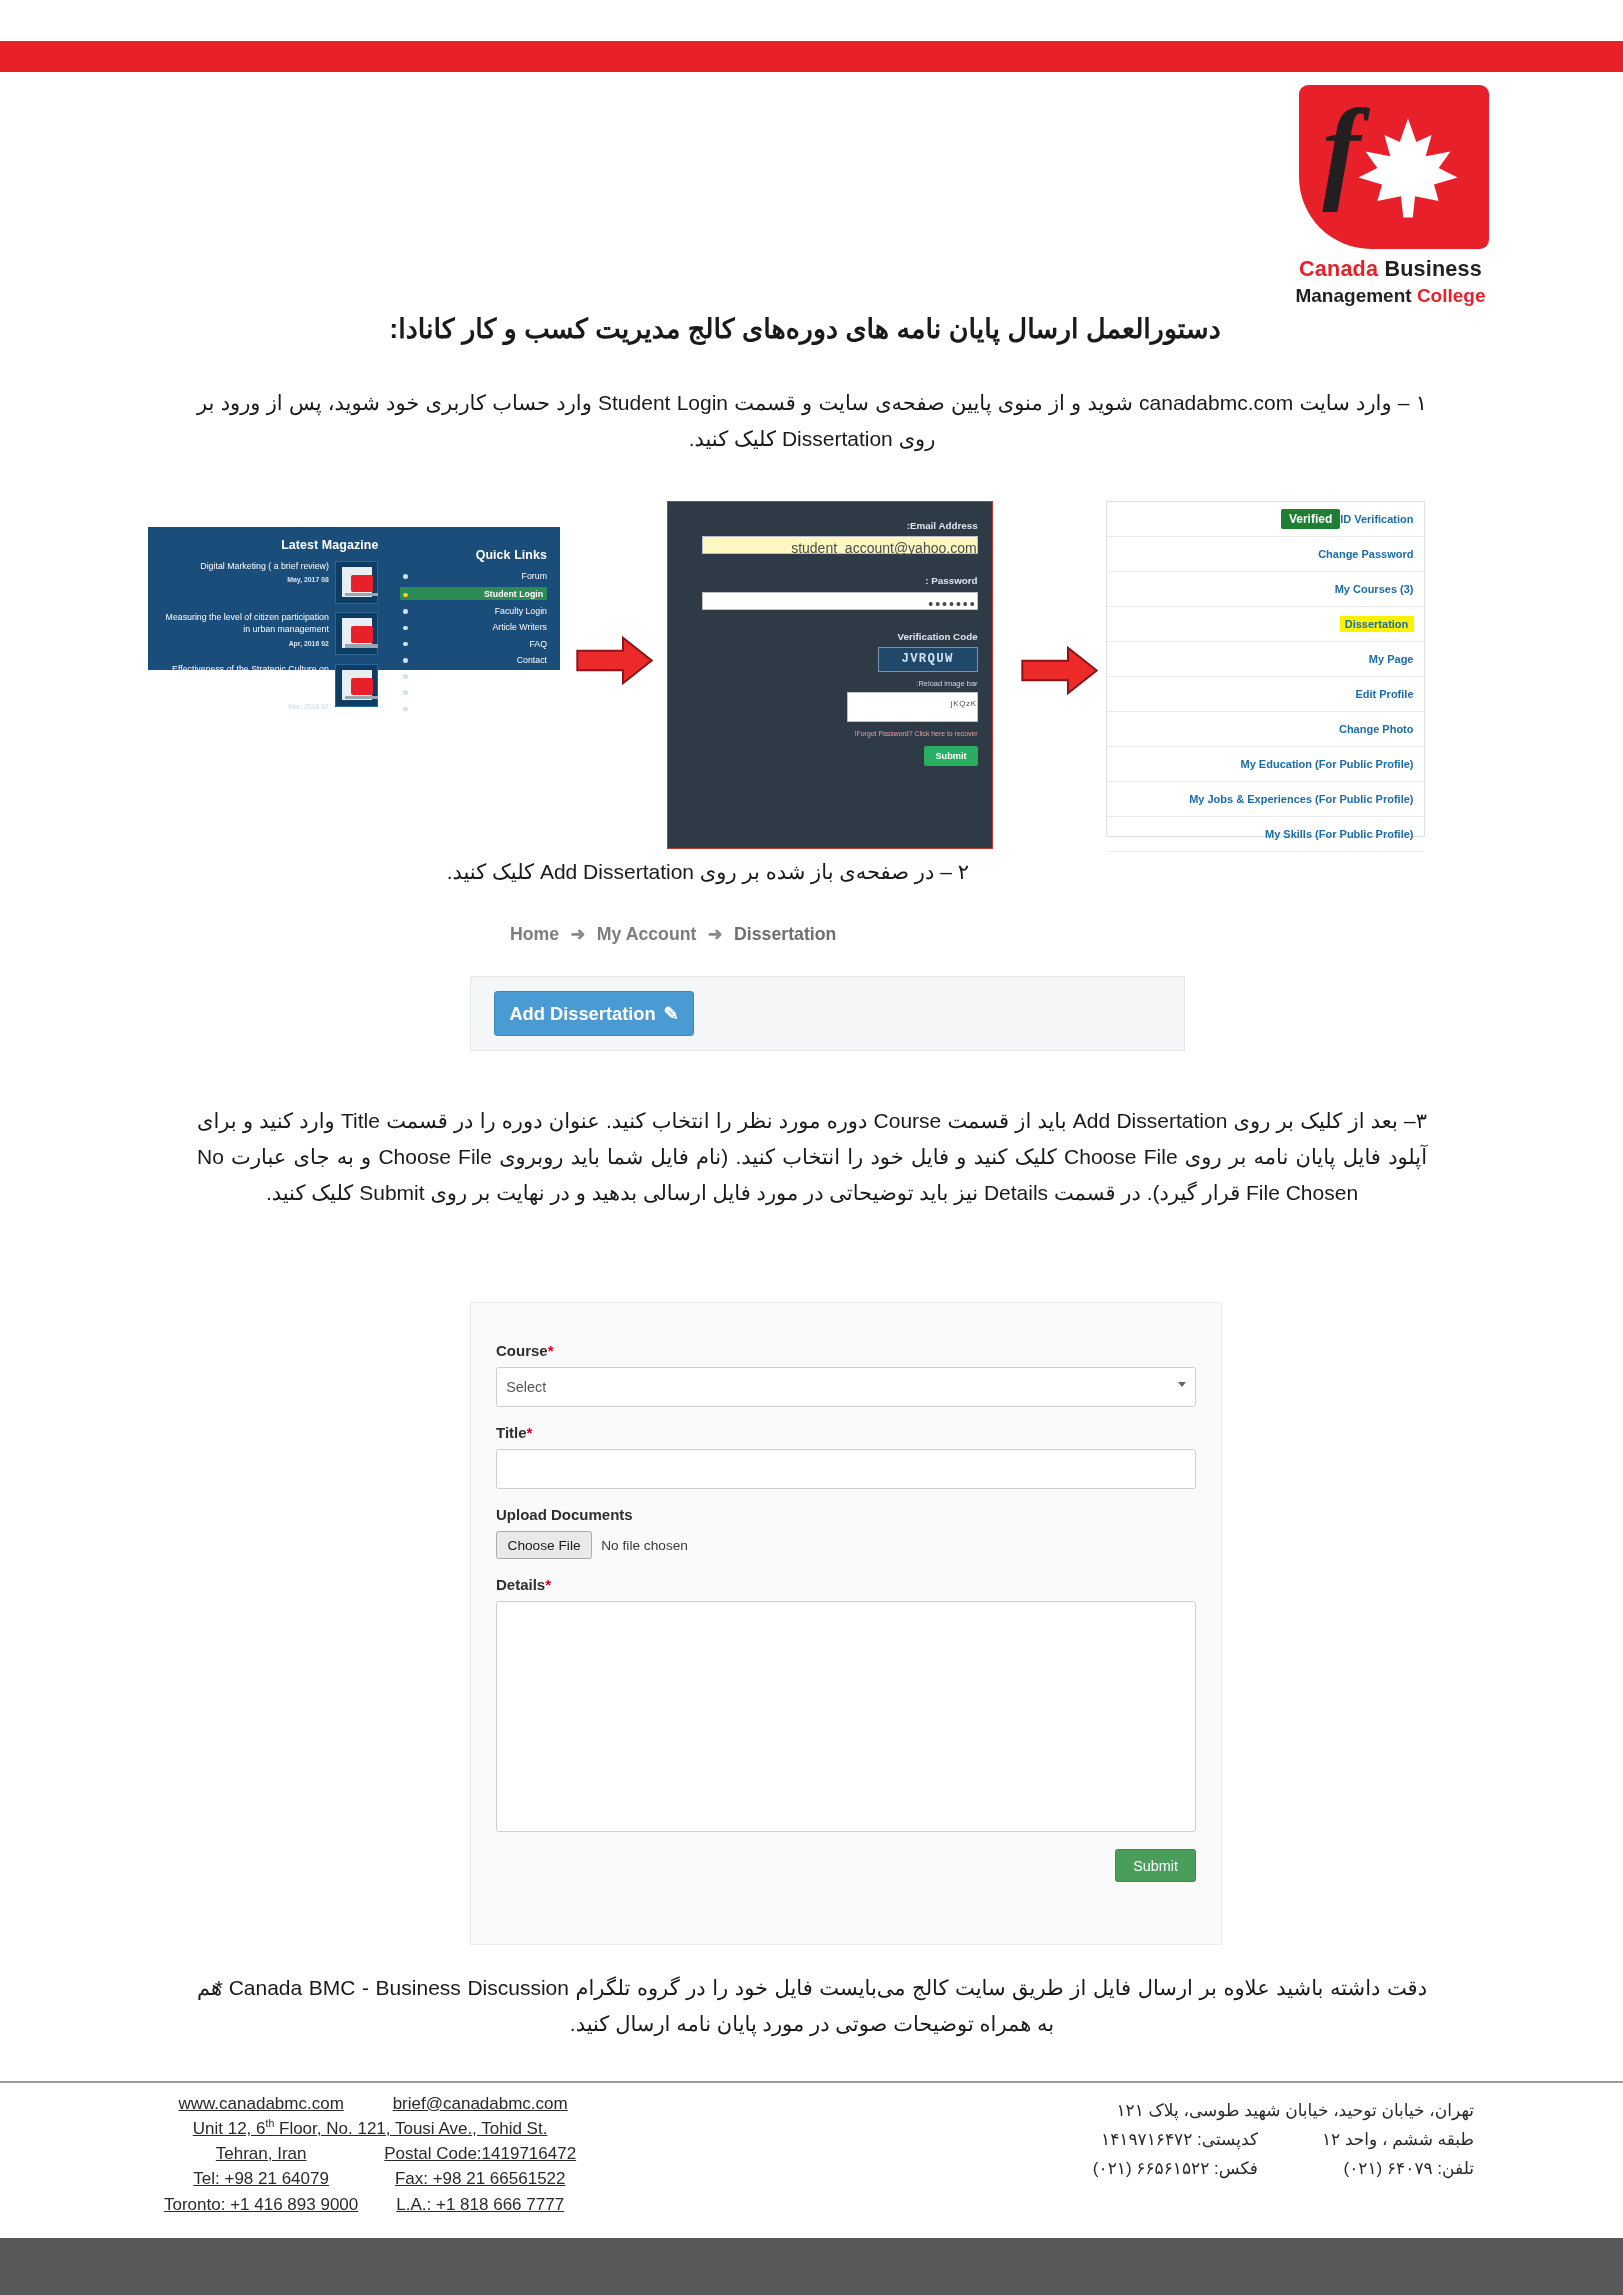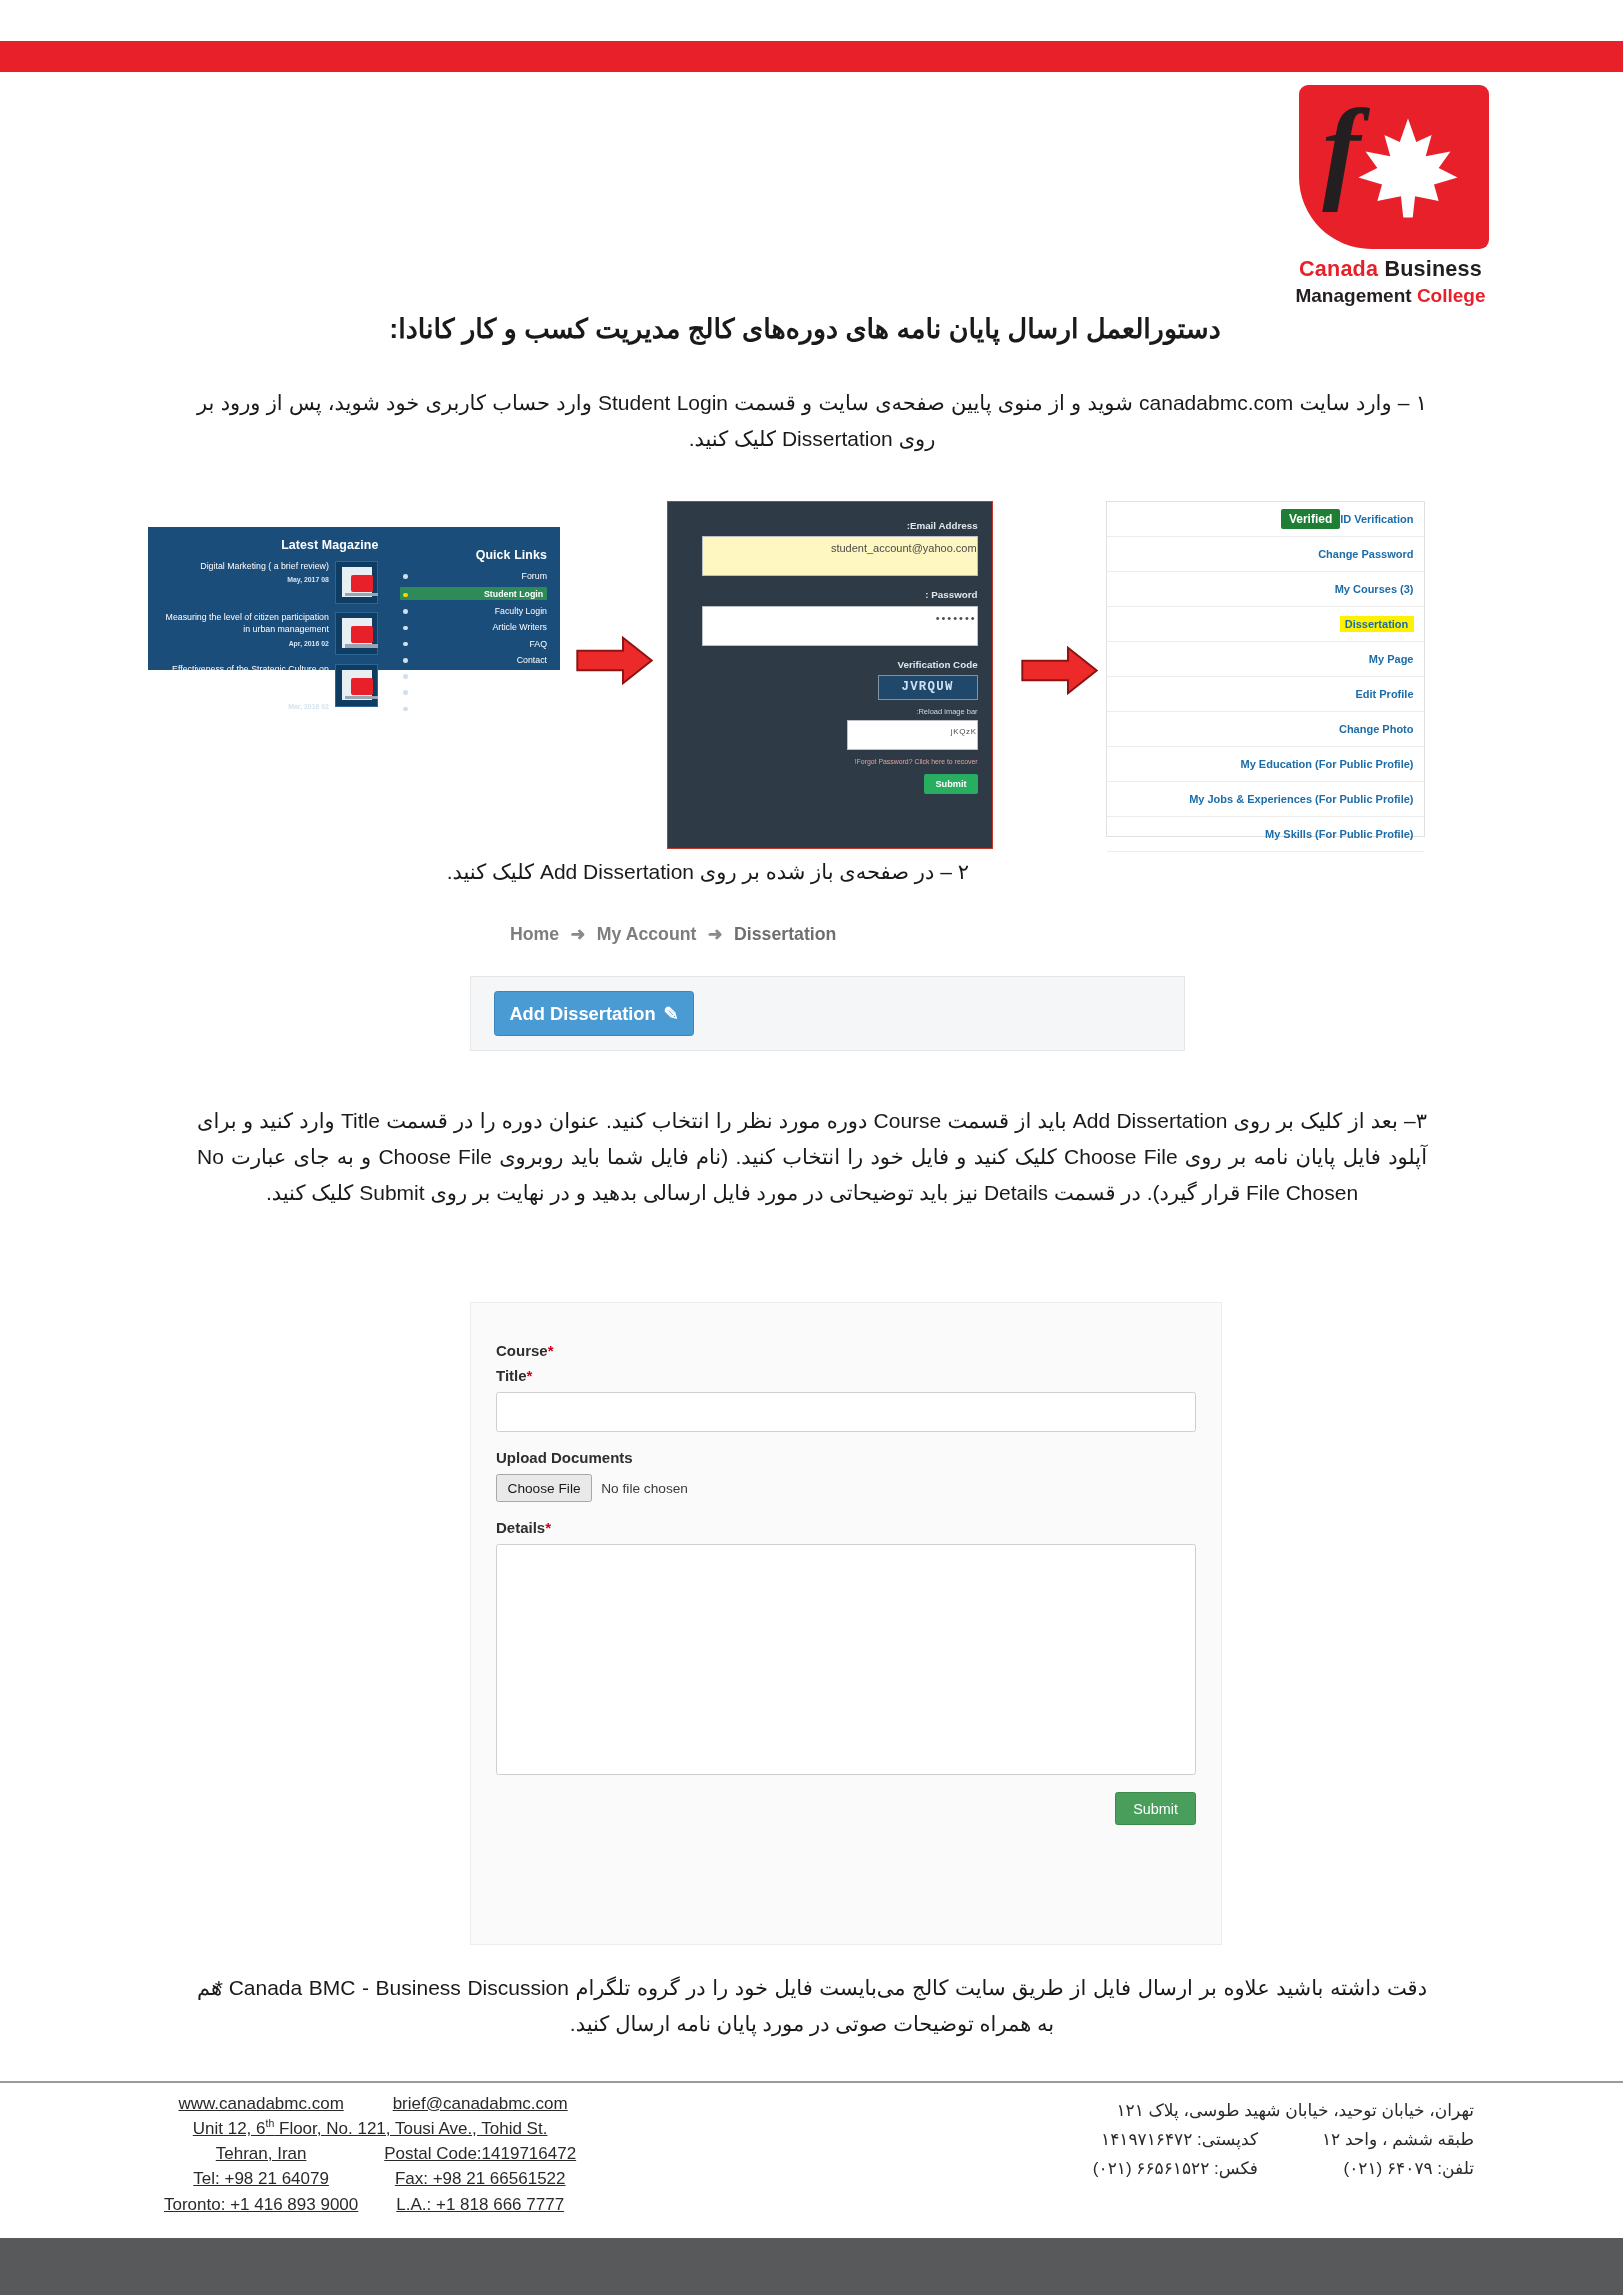--- a/index.html
+++ b/index.html
@@ -66,22 +66,22 @@
   .ql{list-style:none;margin:0;padding:0;}
   .ql li{font-size:8.8px;margin-bottom:6.2px;position:relative;}
   .ql li::before{content:"";position:absolute;left:0;top:3.3px;width:4.6px;height:4.6px;border-radius:50%;background:#cfe0ee;}
   .ql li.hl{background:#2e8b57;color:#fff;padding:1.3px 3.9px 1.3px 11px;margin-left:-2.6px;border-radius:1.3px;font-weight:700;}
   .ql li.hl::before{left:2.6px;top:5.2px;background:#ffd400;}
 
   
   .fig-login{position:absolute;left:667px;top:501px;width:324px;height:346px;background:#2e3a46;border:1.3px solid #c0392b;}
   .fig-login .inner{position:absolute;left:34px;top:18.3px;right:14.4px;bottom:10.5px;color:#f2f2f2;}
   .fig-login .lbl{font-size:9.8px;font-weight:700;color:#dfe6ec;margin:0 0 5.2px 0;}
-  .fig-login .inp{height:40px;background:#fff7c2;border:0.7px solid #b9bfc5;margin-bottom:13px;
-    font-size:11px;color:#4a4a4a;line-height:22px;padding-left:5.2px;box-sizing:border-box;}
+  .fig-login .inp{height:18px;background:#fff7c2;border:0.7px solid #b9bfc5;margin-bottom:21px;
+    font-size:14px;color:#4a4a4a;line-height:22px;padding-left:5.2px;box-sizing:border-box;}
   .fig-login .inp.pw{background:#fff;letter-spacing:2px;}
   .fig-login .captcha{width:98px;height:23.6px;background:#20486b;border:0.7px solid #7e93a6;
     color:#cfe2f5;font-family:"Liberation Mono", monospace;font-size:12.4px;font-weight:700;
     line-height:23.6px;text-align:center;letter-spacing:1.3px;margin-bottom:6.5px;}
   .fig-login .sub{font-size:7.5px;color:#cfd8e0;margin-bottom:3.9px;}
   .fig-login .inp.small{height:30px;width:131px;background:#fff;letter-spacing:0.7px;font-size:7.9px;margin-bottom:7.9px;}
   .fig-login .note{font-size:6.9px;color:#e4a0a0;margin-bottom:9.2px;}
   .fig-login .btn{display:inline-block;background:#27ae60;color:#fff;font-size:9.2px;font-weight:700;
     padding:5.2px 11px;border-radius:2px;}
 
@@ -316,20 +316,24 @@
     <span class="sep">➜</span>
     <span>My Dissertation</span>
     <span class="sep">➜</span>
     <span class="cur">Add / Edit Dissertation</span>
   </div>
 
   <div class="formfig">
     <div class="body">
       <div class="flabel">
         <span>Course</span><span class="req">*</span>
+      </div>
+      <div class="fselect">
+        <span>Select</span>
+        <span class="caret"></span>
       </div>
 
       <div class="flabel">
         <span>Title</span><span class="req">*</span>
       </div>
       <div class="finput"></div>
 
       <div class="flabel">Upload Documents</div>
       <div class="filerow">
         <span class="filebtn">Choose File</span>

